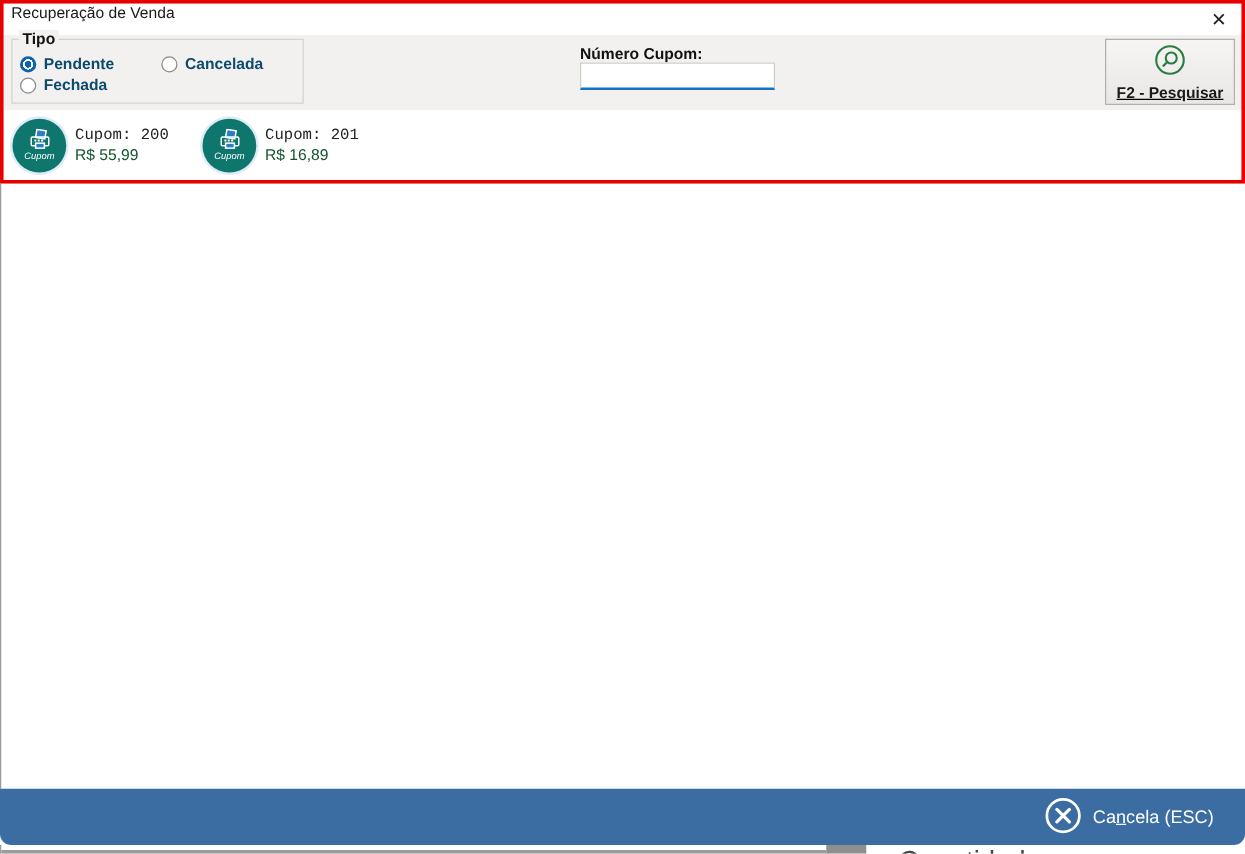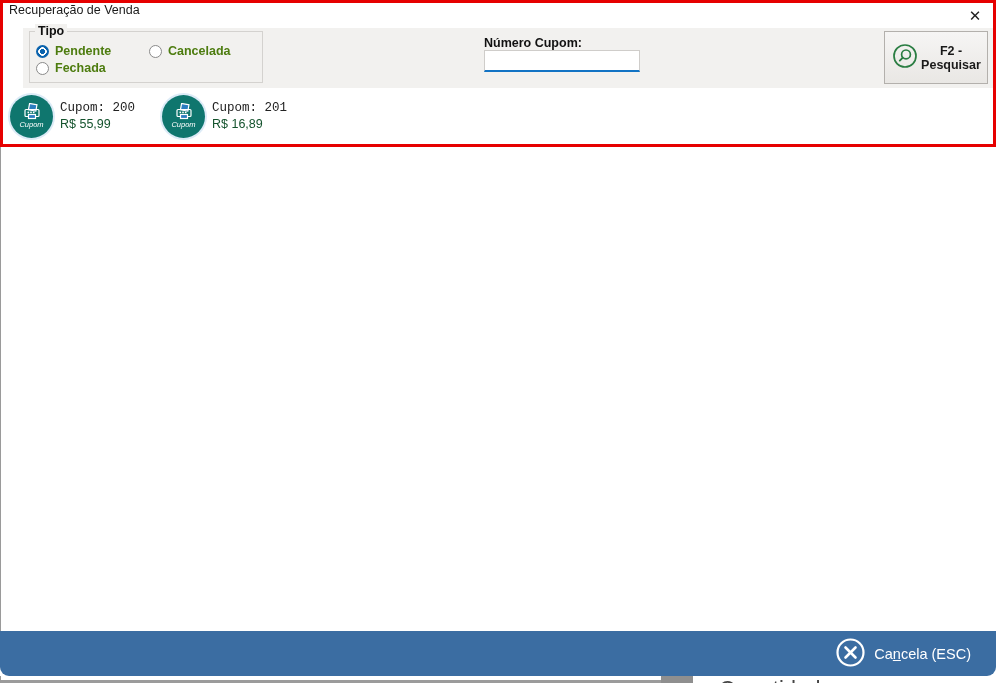--- a/index.html
+++ b/index.html
@@ -7,42 +7,42 @@
   .window{position:absolute;inset:0;}
 
   
   .top-panel{position:absolute;left:0;top:0;width:996px;height:147px;box-sizing:border-box;
     border:3px solid #e60000;background:#fff;}
   .titlebar{position:absolute;left:0;top:0;right:0;height:25px;background:#fff;display:flex;align-items:flex-start;}
   .title{font-size:12.5px;color:#1a1a1a;padding-left:6px;}
   .close-btn{position:absolute;top:3px;right:7px;width:22px;height:20px;display:flex;align-items:center;
     justify-content:center;font-size:15px;color:#222;cursor:pointer;background:transparent;border:none;}
 
-  .header-band{position:absolute;left:0;right:0;top:25px;height:60px;background:#f2f1ef;margin-left:20px;}
+  .header-band{position:absolute;left:0;right:0;top:25px;height:60px;background:#f2f1ef;}
   .groupbox{position:absolute;top:3px;height:52px;border:1px solid #d4d2cf;box-sizing:border-box;}
   .groupbox-label{position:absolute;top:-8px;left:5px;background:#f2f1ef;padding:0 3px;
     font-size:12.5px;font-weight:bold;color:#111;line-height:14px;}
   .gb-tipo{left:6px;width:234px;}
   .gb-filtrar{left:241px;width:189px;}
   .opt{position:absolute;display:flex;align-items:center;gap:6px;cursor:pointer;}
-  .opt-label{font-size:12.5px;font-weight:bold;color:#4d7c0f;white-space:nowrap;}
+  .opt-label{font-size:12.5px;font-weight:bold;color:#0c4a6e;white-space:nowrap;}
   .radio{width:13px;height:13px;border-radius:50%;background:#fff;border:1px solid #8a8a8a;
     box-sizing:border-box;flex:0 0 auto;}
   .radio.selected{border:none;
     background:radial-gradient(circle,#0b63ad 0 2.6px,#fff 2.7px 4.1px,#0b63ad 4.2px 6.6px);}
 
   .numero-label{position:absolute;left:461px;top:8px;font-size:12.5px;font-weight:bold;color:#111;}
   .numero-input{position:absolute;left:461px;top:22px;width:156px;height:22px;box-sizing:border-box;
     background:#fff;border:1px solid #cfcdca;border-bottom:2px solid #1273c4;outline:none;
     font-size:13px;padding:0 4px;font-family:inherit;}
 
   .search-btn{position:absolute;top:3px;right:5px;width:104px;height:53px;box-sizing:border-box;
     border:1px solid #b3b0ac;background:linear-gradient(#f6f5f4,#e9e7e4);cursor:pointer;
-    display:flex;flex-direction:row;align-items:center;justify-content:center;gap:2px;
-    font-family:inherit;}
+    display:flex;flex-direction:column;align-items:center;justify-content:center;gap:2px;
+    font-family:inherit;text-decoration:underline;}
   .search-btn-label{font-size:12.5px;font-weight:bold;color:#1a1a1a;}
 
   
   .results-row{position:absolute;left:0;right:0;top:85px;height:56px;background:#fff;
     display:flex;align-items:center;padding-left:7px;}
   .result-item{display:flex;align-items:center;margin-right:27px;cursor:pointer;}
   .cupom-badge{width:43px;height:43px;border-radius:50%;background:#0f766e;
     box-shadow:0 0 0 2px #dcebf7;display:flex;flex-direction:column;align-items:center;
     justify-content:center;flex:0 0 auto;font-style:italic;}
   .cupom-badge-text{font-size:7.5px;color:#fff;line-height:8px;margin-top:-1px;}

